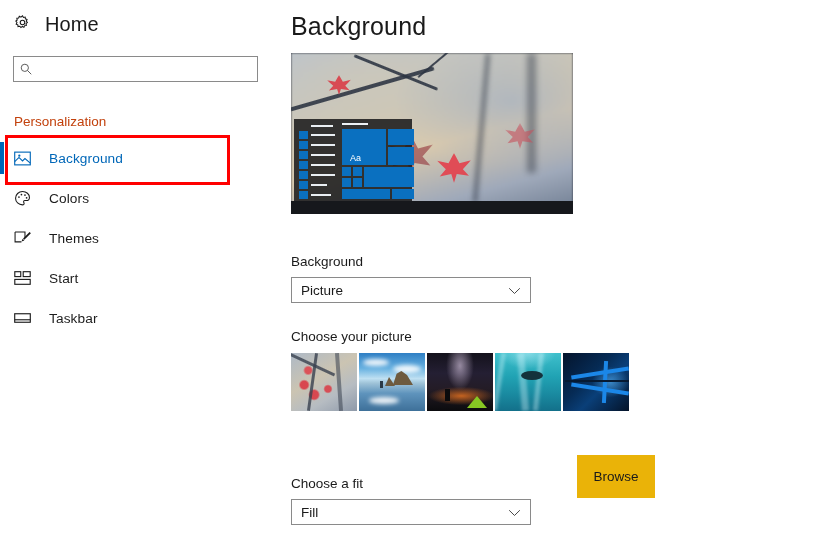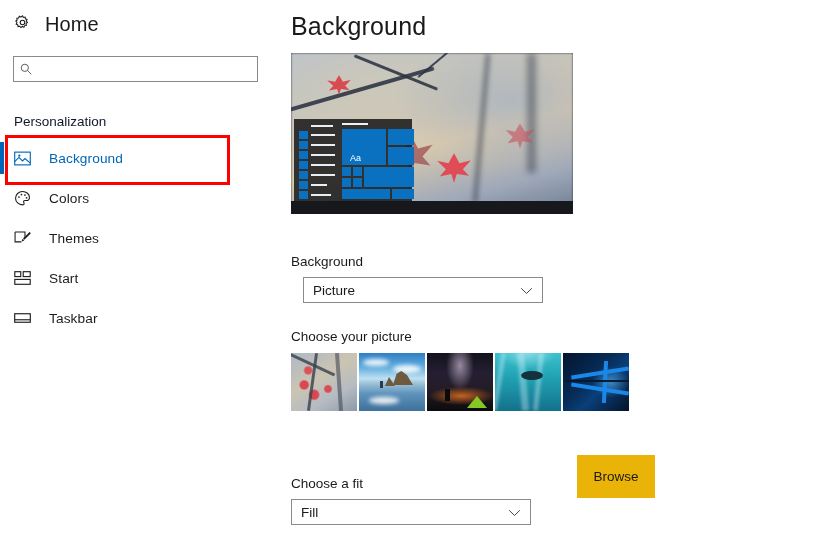--- a/index.html
+++ b/index.html
@@ -37,21 +37,21 @@
     border: 0; outline: 0; background: transparent;
     font-family: "Liberation Sans", sans-serif;
     font-size: 13.5px; color: #4a4a4a;
     padding: 0 8px; flex: 1; height: 24px;
   }
   .search-input::placeholder { color: #6b6b6b; opacity: 1; }
   .search-ico { width: 24px; display: flex; align-items: center; justify-content: center; }
 
   .section-title {
     position: absolute; left: 14px; top: 114px;
-    font-size: 13.5px; color: #0f172a;
+    font-size: 13.5px; color: #c2410c;
   }
 
   .nav { position: absolute; left: 0; top: 138px; width: 285px; }
   .nav-item {
     position: relative;
     display: flex; align-items: center;
     height: 40px;
     padding-left: 14px;
     gap: 18px;
     cursor: default;
@@ -375,21 +375,21 @@
           <div class="tile" style="left:11px;top:55px;width:9px;height:9px;"></div>
           <div class="tile" style="left:22px;top:44px;width:50px;height:20px;"></div>
           <div class="tile" style="left:0;top:66px;width:48px;height:10px;"></div>
           <div class="tile" style="left:50px;top:66px;width:22px;height:10px;"></div>
         </div>
       </div>
       <div class="pv-taskbar"></div>
     </div>
 
     <div class="field-label" style="left:6px;top:254px;">Background</div>
-    <div class="combo" style="left:18px;top:277px;justify-content:space-between;">
+    <div class="combo" style="left:6px;top:277px;justify-content:space-between;">
       <span class="val">Picture</span>
       <span>
         <svg width="13" height="8" viewBox="0 0 14 9" fill="none" stroke="#444" stroke-width="1.1">
             <path d="M1 1.4L7 7.3 13 1.4"></path>
           </svg>
       </span>
     </div>
 
     <div class="field-label" style="left:6px;top:329px;">Choose your picture</div>
 

